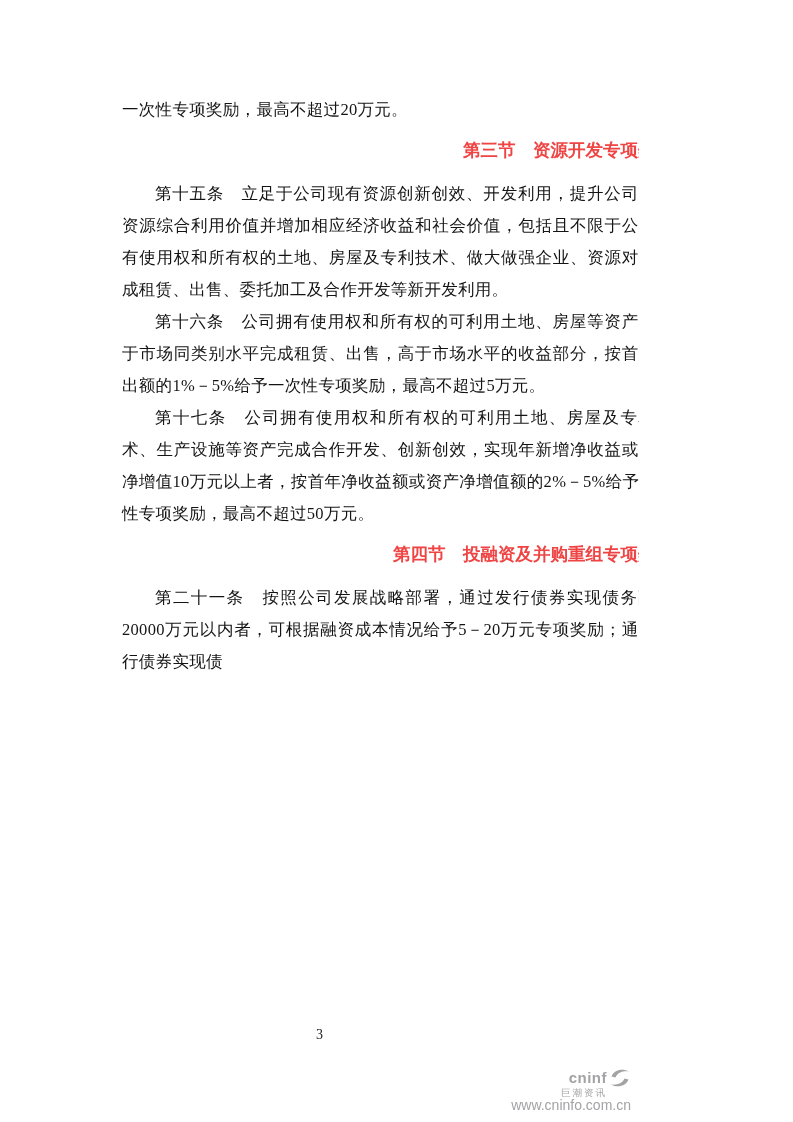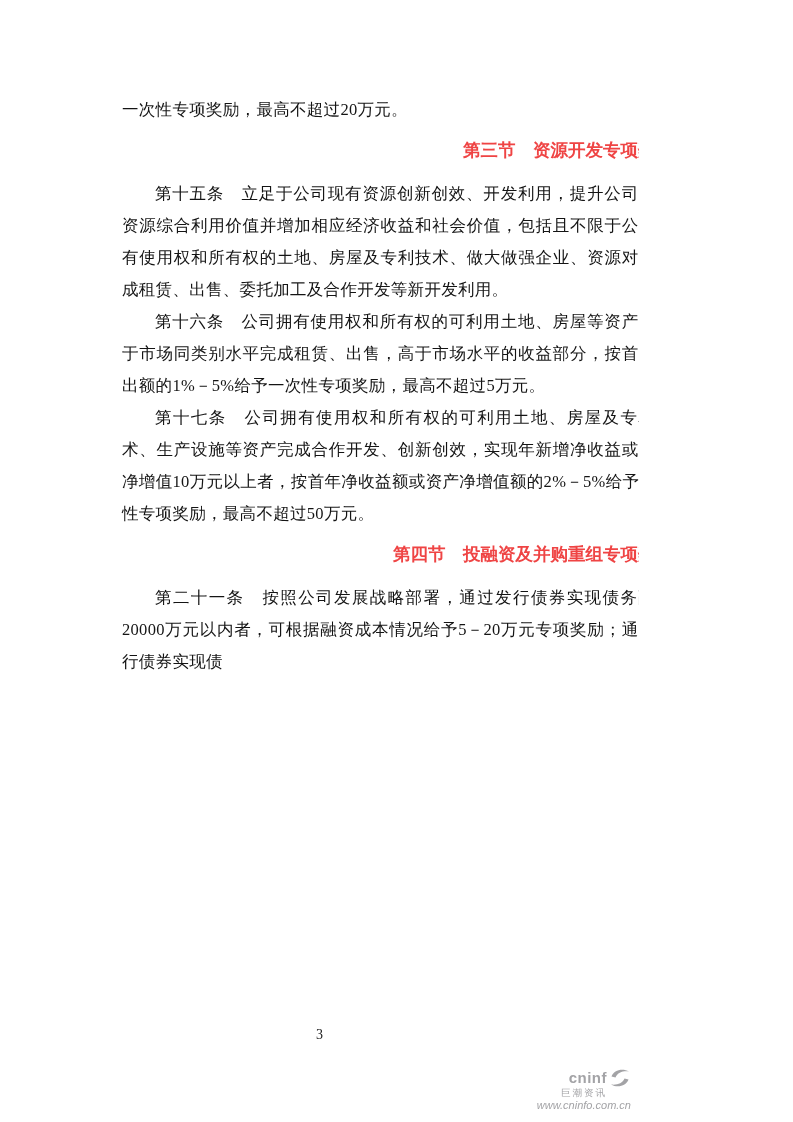--- a/index.html
+++ b/index.html
@@ -80,23 +80,22 @@
     width: 22px;
     height: 18px;
   }
   .wm-cn {
     font-size: 9.5px;
     line-height: 12px;
     letter-spacing: 2px;
     margin-right: 24px;
   }
   .wm-url {
-    font-size: 11px;
+    font-size: 14px;
     line-height: 13px;
-    font-style: italic;
   }
 </style>
 </head>
 <body>
 
 <div class="page">
 
   <div class="content">
 
     <p class="para continuation">一次性专项奖励，最高不超过20万元。</p>

